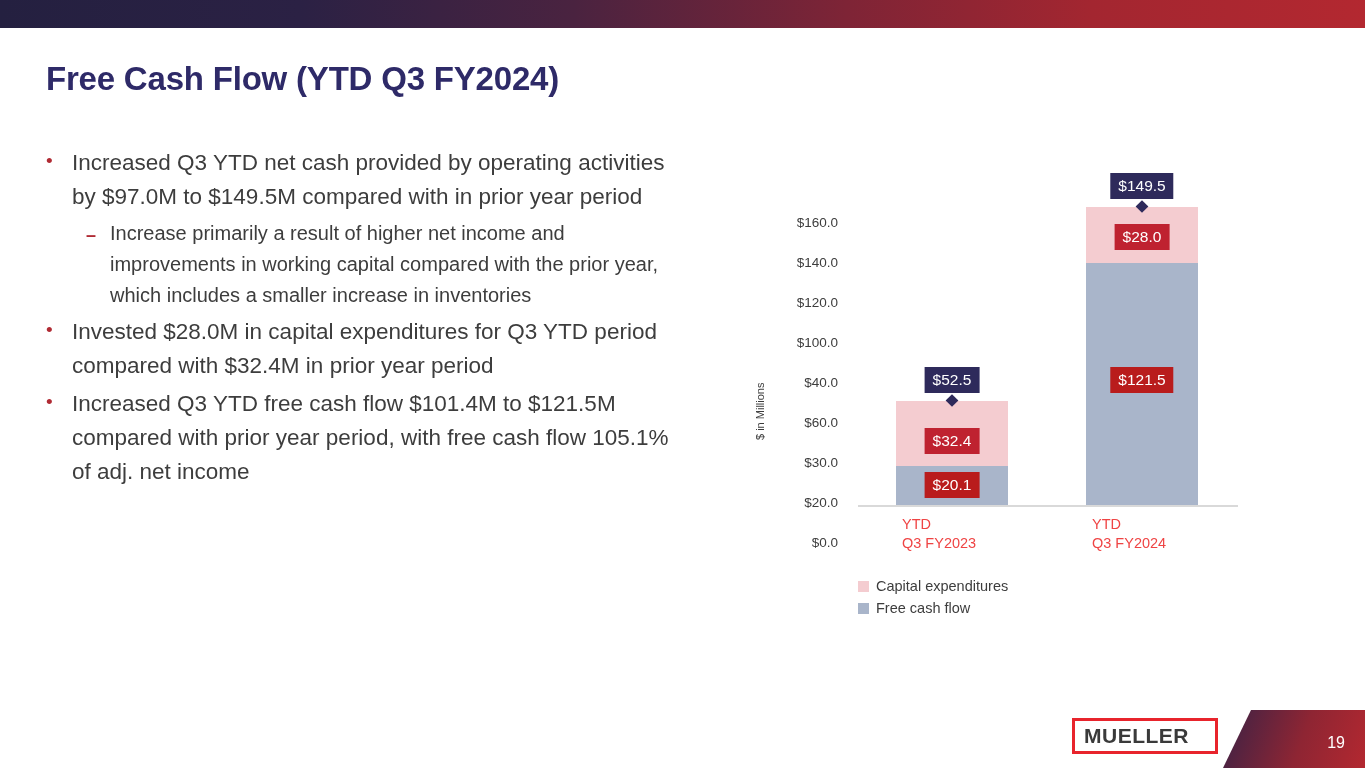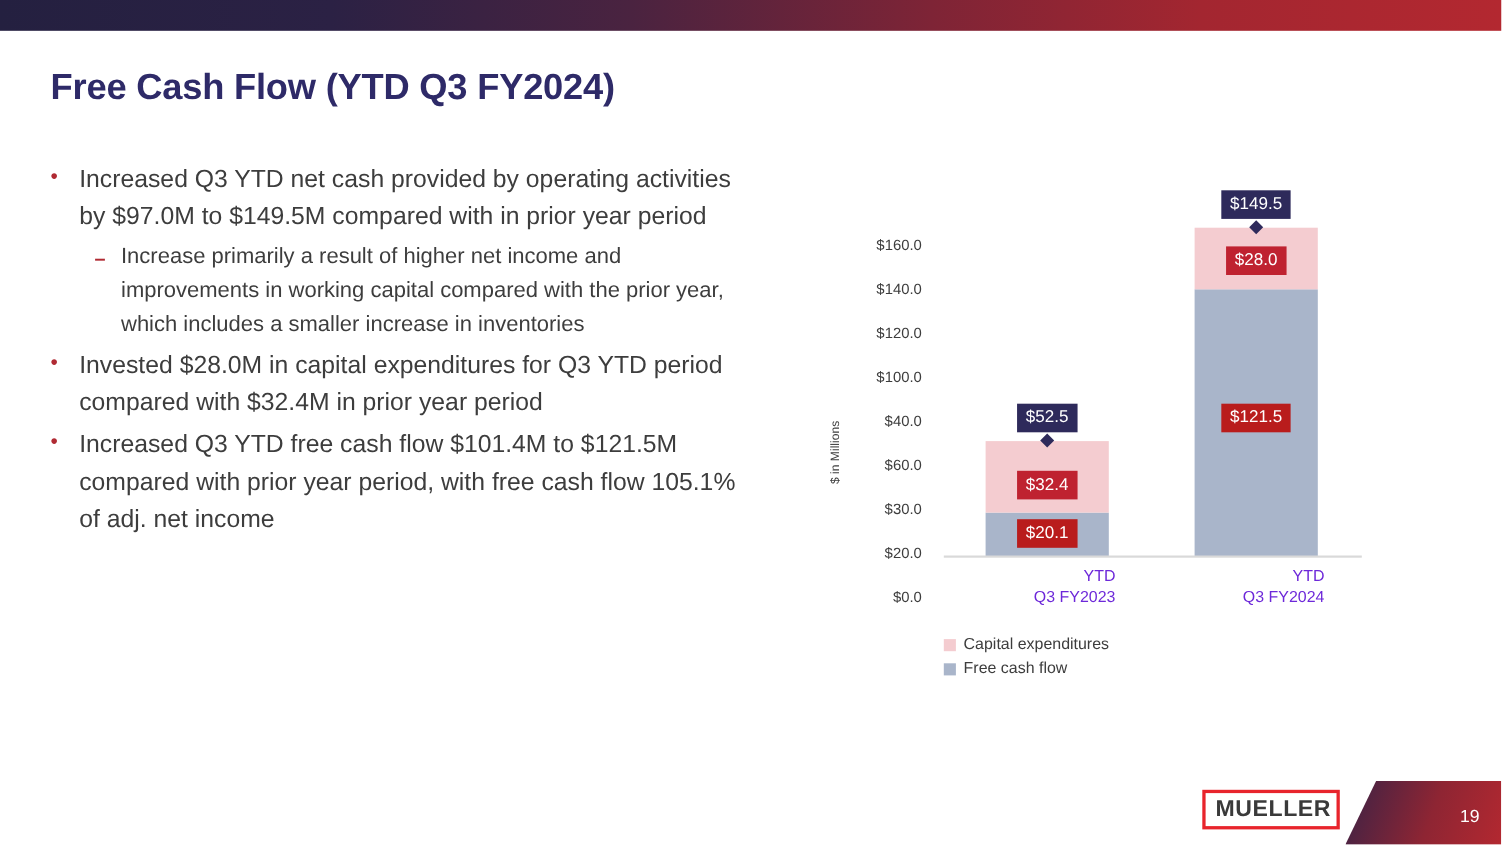--- a/index.html
+++ b/index.html
@@ -82,22 +82,22 @@
   .lbl-capex { background: #bf2230; }
   .lbl-fcf   { background: #b91c1c; }
 
   .diamond {
     position: absolute; left: 50%;
     width: 9px; height: 9px; background: #2e2a5b;
     transform: translateX(-50%) rotate(45deg);
   }
 
   .cat-label {
-    position: absolute; text-align: right;
-    font-size: 14.5px; line-height: 19px; color: #6d28d9;
+    position: absolute; text-align: left;
+    font-size: 14.5px; line-height: 19px; color: #ef4444;
   }
 
   
   .legend { position: absolute; left: 858px; top: 578px; }
   .legend-row { display: flex; align-items: center; margin-bottom: 6px; }
   .swatch { width: 11px; height: 11px; margin-right: 7px; flex: 0 0 auto; }
   .sw-capex { background: #f4ccd0; }
   .sw-fcf { background: #a9b5ca; }
   .sw-diamond {
     width: 9px; height: 9px; margin-right: 8px; margin-left: 1px;
@@ -111,21 +111,21 @@
     width: 142px; height: 58px;
     background: linear-gradient(110deg, #3a2246 0%, #8e2533 55%, #b32830 100%);
     clip-path: polygon(28px 0, 100% 0, 100% 100%, 0 100%);
   }
   .page-num {
     position: absolute; right: 20px; bottom: 16px;
     color: #ffffff; font-size: 16px;
   }
   .logo {
     position: absolute; right: 147px; bottom: 14px;
-    border: 3px solid #e8242c; padding: 4px 5px 5px 9px;
+    border: 3px solid #e8242c; padding: 4px 26px 5px 9px;
     background: #ffffff;
   }
   .logo-text {
     font-size: 21px; font-weight: bold; letter-spacing: 0.5px;
     color: #3a3a3a; line-height: 1;
   }
 </style>
 </head>
 <body>
 

